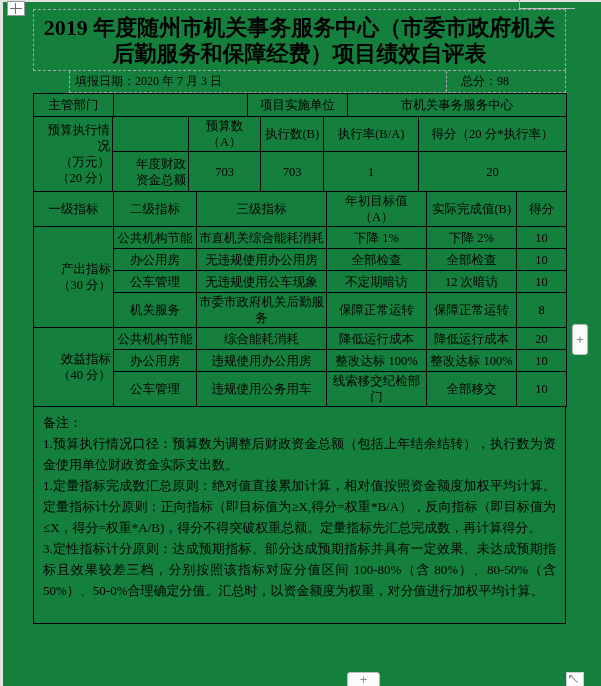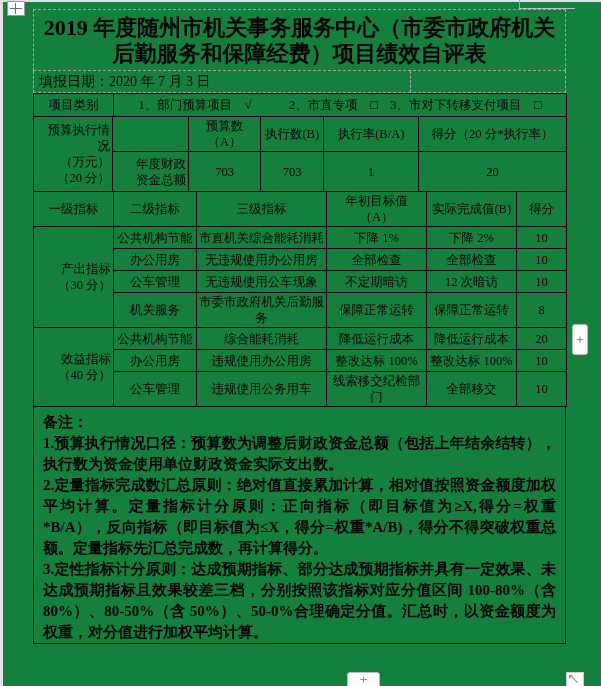--- a/index.html
+++ b/index.html
@@ -29,42 +29,43 @@
   .doc { position:absolute; left:33px; top:9px; width:533px; }
 
   
   .title-block {
     border:1px dashed #a8a8a8; height:62px; text-align:center;
     font-size:22px; font-weight:bold; line-height:26px; padding-top:5px;
   }
   .date-row {
     display:flex; height:22px;
     border-left:1px dashed #a8a8a8; border-right:1px dashed #a8a8a8; border-bottom:1px dashed #a8a8a8;
-    font-size:14px;
+    font-size:12px;
+    margin-left:36px;
   }
   .date-row .cell-date { width:377px; border-right:1px dashed #a8a8a8; padding-left:5px; line-height:21px; }
   .date-row .cell-score { flex:1; padding-left:14px; line-height:21px; }
 
   table { border-collapse:collapse; table-layout:fixed; width:533px; }
   table + table { margin-top:-1px; }
   td {
     border:1px solid #000; font-size:12.5px; text-align:center; vertical-align:middle;
     line-height:16px; padding:1px 2px; overflow:hidden;
   }
   .preline { white-space:pre-line;text-align:right; }
   .pre     { white-space:pre; }
   .h23 td { height:23px; }
   .h22 td { height:22px; }
   .h26 td { height:26px; }
   .h40 td { height:40px; }
   td.notes-cell {
     height:217px; text-align:left; vertical-align:top;
     padding:5px 9px 0 9px;
   }
-  .notes-cell p { font-size:15px; line-height:21px; text-align:justify;font-weight:bold; }
+  .notes-cell p { font-size:13px; line-height:21px; text-align:justify; }
 
   
   .plus-right {
     position:absolute; left:572px; top:324px; width:16px; height:31px;
     border:1px solid #bdbdbd; border-radius:3px; background:#fbfbfb;
     color:#8a8a8a; font-family:"Liberation Sans",sans-serif; font-size:13px;
     display:flex; align-items:center; justify-content:center;
   }
   .plus-bottom {
     position:absolute; left:347px; top:672px; width:33px; height:22px;
@@ -99,33 +100,36 @@
   </div>
   <div class="frag-v"></div>
   <div class="frag-h"></div>
 
   <div class="doc">
 
     <div class="title-block">2019 年度随州市机关事务服务中心（市委市政府机关后勤服务和保障经费）项目绩效自评表</div>
 
     <div class="date-row">
       <div class="cell-date">填报日期：2020 年 7 月 3 日</div>
+      <div class="cell-score">总分：98</div>
     </div>
 
     <table>
       <colgroup>
           <col style="width:80px">
           <col style="width:134px">
           <col style="width:100px">
           <col style="width:219px">
         </colgroup>
       <tbody>
       <tr class="h23">
-        <td>项目类别</td>
-        <td colspan="3" class="pre">1、部门预算项目　√　　　2、市直专项　□　3、市对下转移支付项目　□</td>
+        <td>主管部门</td>
+        <td></td>
+        <td>项目实施单位</td>
+        <td>市机关事务服务中心</td>
       </tr>
     </tbody>
       </table>
 
     <table>
       <colgroup>
           <col style="width:79px">
           <col style="width:76px">
           <col style="width:72px">
           <col style="width:63px">
@@ -227,21 +231,21 @@
       </tr>
     </tbody>
       </table>
 
     <table>
       <tbody>
           <tr>
         <td class="notes-cell">
           <p>备注：</p>
           <p>1.预算执行情况口径：预算数为调整后财政资金总额（包括上年结余结转），执行数为资金使用单位财政资金实际支出数。</p>
-          <p>2.定量指标完成数汇总原则：绝对值直接累加计算，相对值按照资金额度加权平均计算。定量指标计分原则：正向指标（即目标值为≥X,得分=权重*B/A），反向指标（即目标值为≤X，得分=权重*A/B)，得分不得突破权重总额。定量指标先汇总完成数，再计算得分。</p>
+          <p>1.定量指标完成数汇总原则：绝对值直接累加计算，相对值按照资金额度加权平均计算。定量指标计分原则：正向指标（即目标值为≥X,得分=权重*B/A），反向指标（即目标值为≤X，得分=权重*A/B)，得分不得突破权重总额。定量指标先汇总完成数，再计算得分。</p>
           <p>3.定性指标计分原则：达成预期指标、部分达成预期指标并具有一定效果、未达成预期指标且效果较差三档，分别按照该指标对应分值区间 100-80%（含 80%）、80-50%（含 50%）、50-0%合理确定分值。汇总时，以资金额度为权重，对分值进行加权平均计算。</p>
 
         </td>
       </tr>
     </tbody>
       </table>
   </div>
 
   <div class="plus-right">+</div>
   <div class="plus-bottom">+</div>

